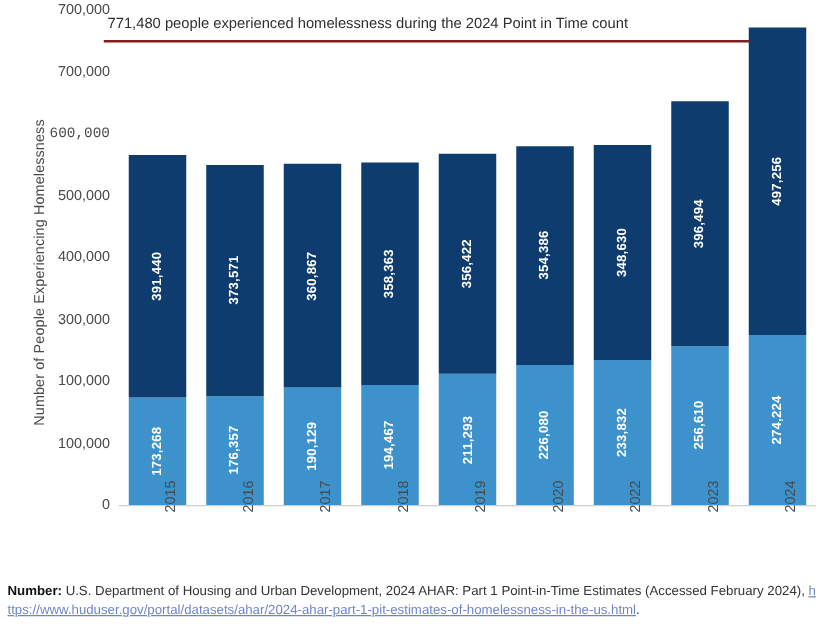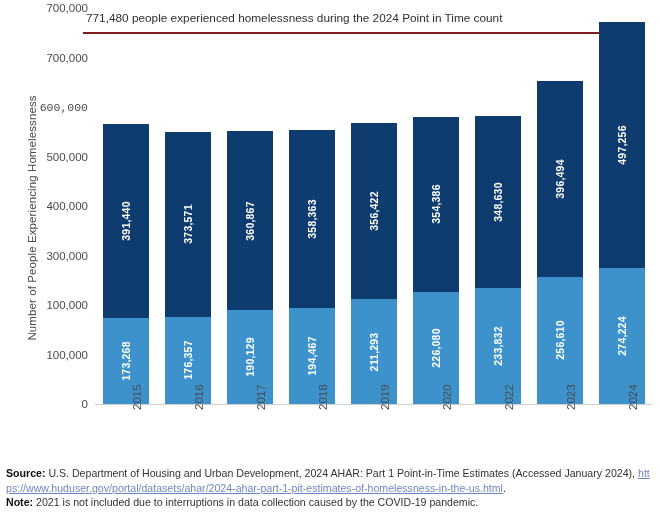--- a/index.html
+++ b/index.html
@@ -261,18 +261,15 @@
       <div class="x-tick" style="left: 346px;">2020</div>
       <div class="x-tick" style="left: 408px;">2022</div>
       <div class="x-tick" style="left: 470px;">2023</div>
       <div class="x-tick" style="left: 532px;">2024</div>
     </div>
 
 </div>
 
 <div id="footnote">
   <span class="fn-line">
-    <b>Source:</b><span> U.S. Department of Housing and Urban Development, 2024 AHAR: Part 1 Point-in-Time Estimates (Accessed January 2024), </span><a id="source-link" href="#">https://www.huduser.gov/portal/datasets/ahar/2024-ahar-part-1-pit-estimates-of-homelessness-in-the-us.html</a><span>.</span>
-  </span>
-  <span class="fn-line">
-    <b>Note:</b><span> 2021 is not included due to interruptions in data collection caused by the COVID-19 pandemic.</span>
+    <b>Number:</b><span> U.S. Department of Housing and Urban Development, 2024 AHAR: Part 1 Point-in-Time Estimates (Accessed February 2024), </span><a id="source-link" href="#">https://www.huduser.gov/portal/datasets/ahar/2024-ahar-part-1-pit-estimates-of-homelessness-in-the-us.html</a><span>.</span>
   </span>
 </div>
 
 </body></html>

